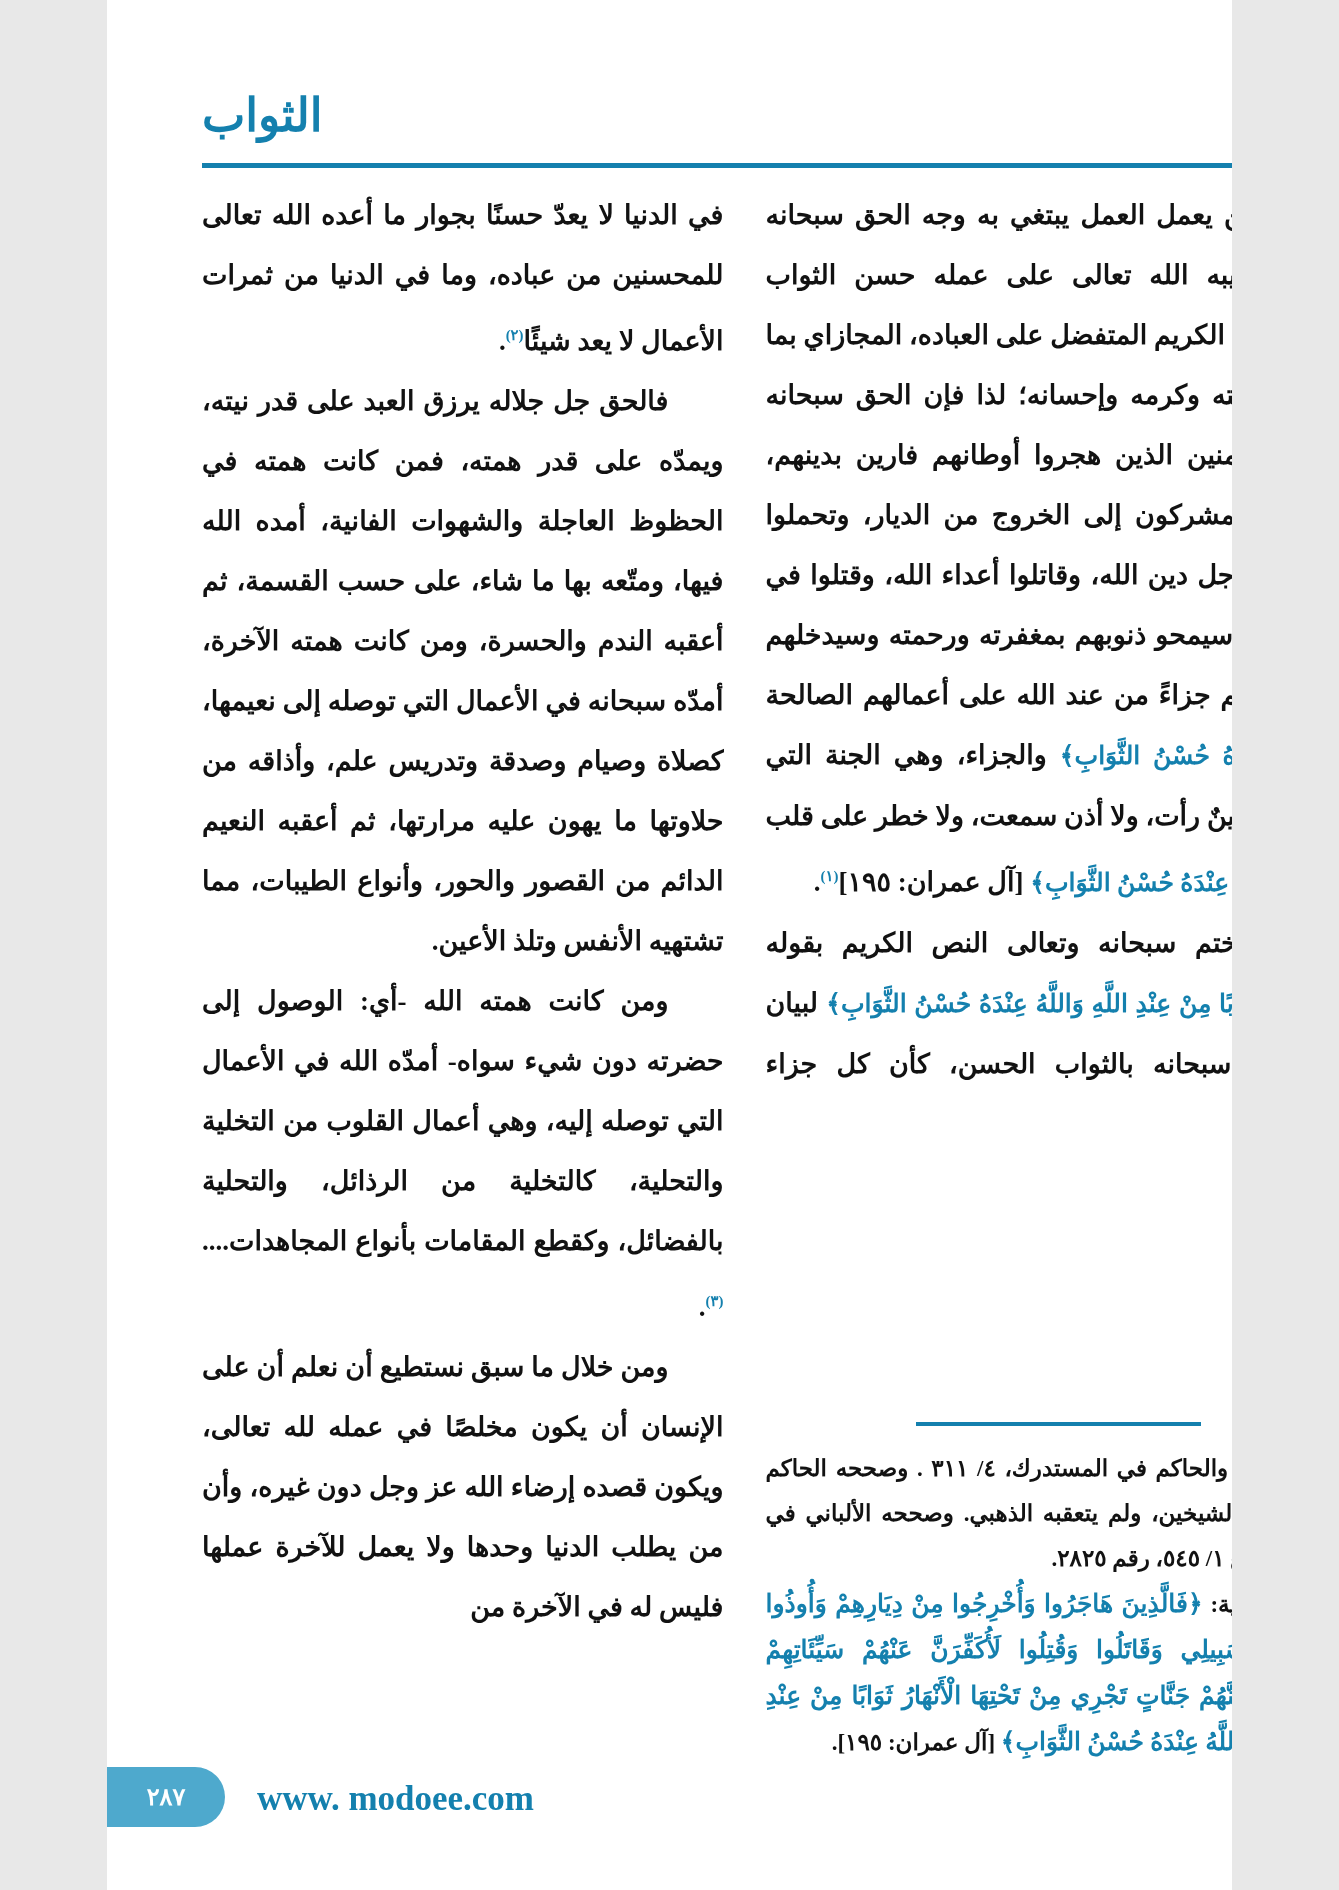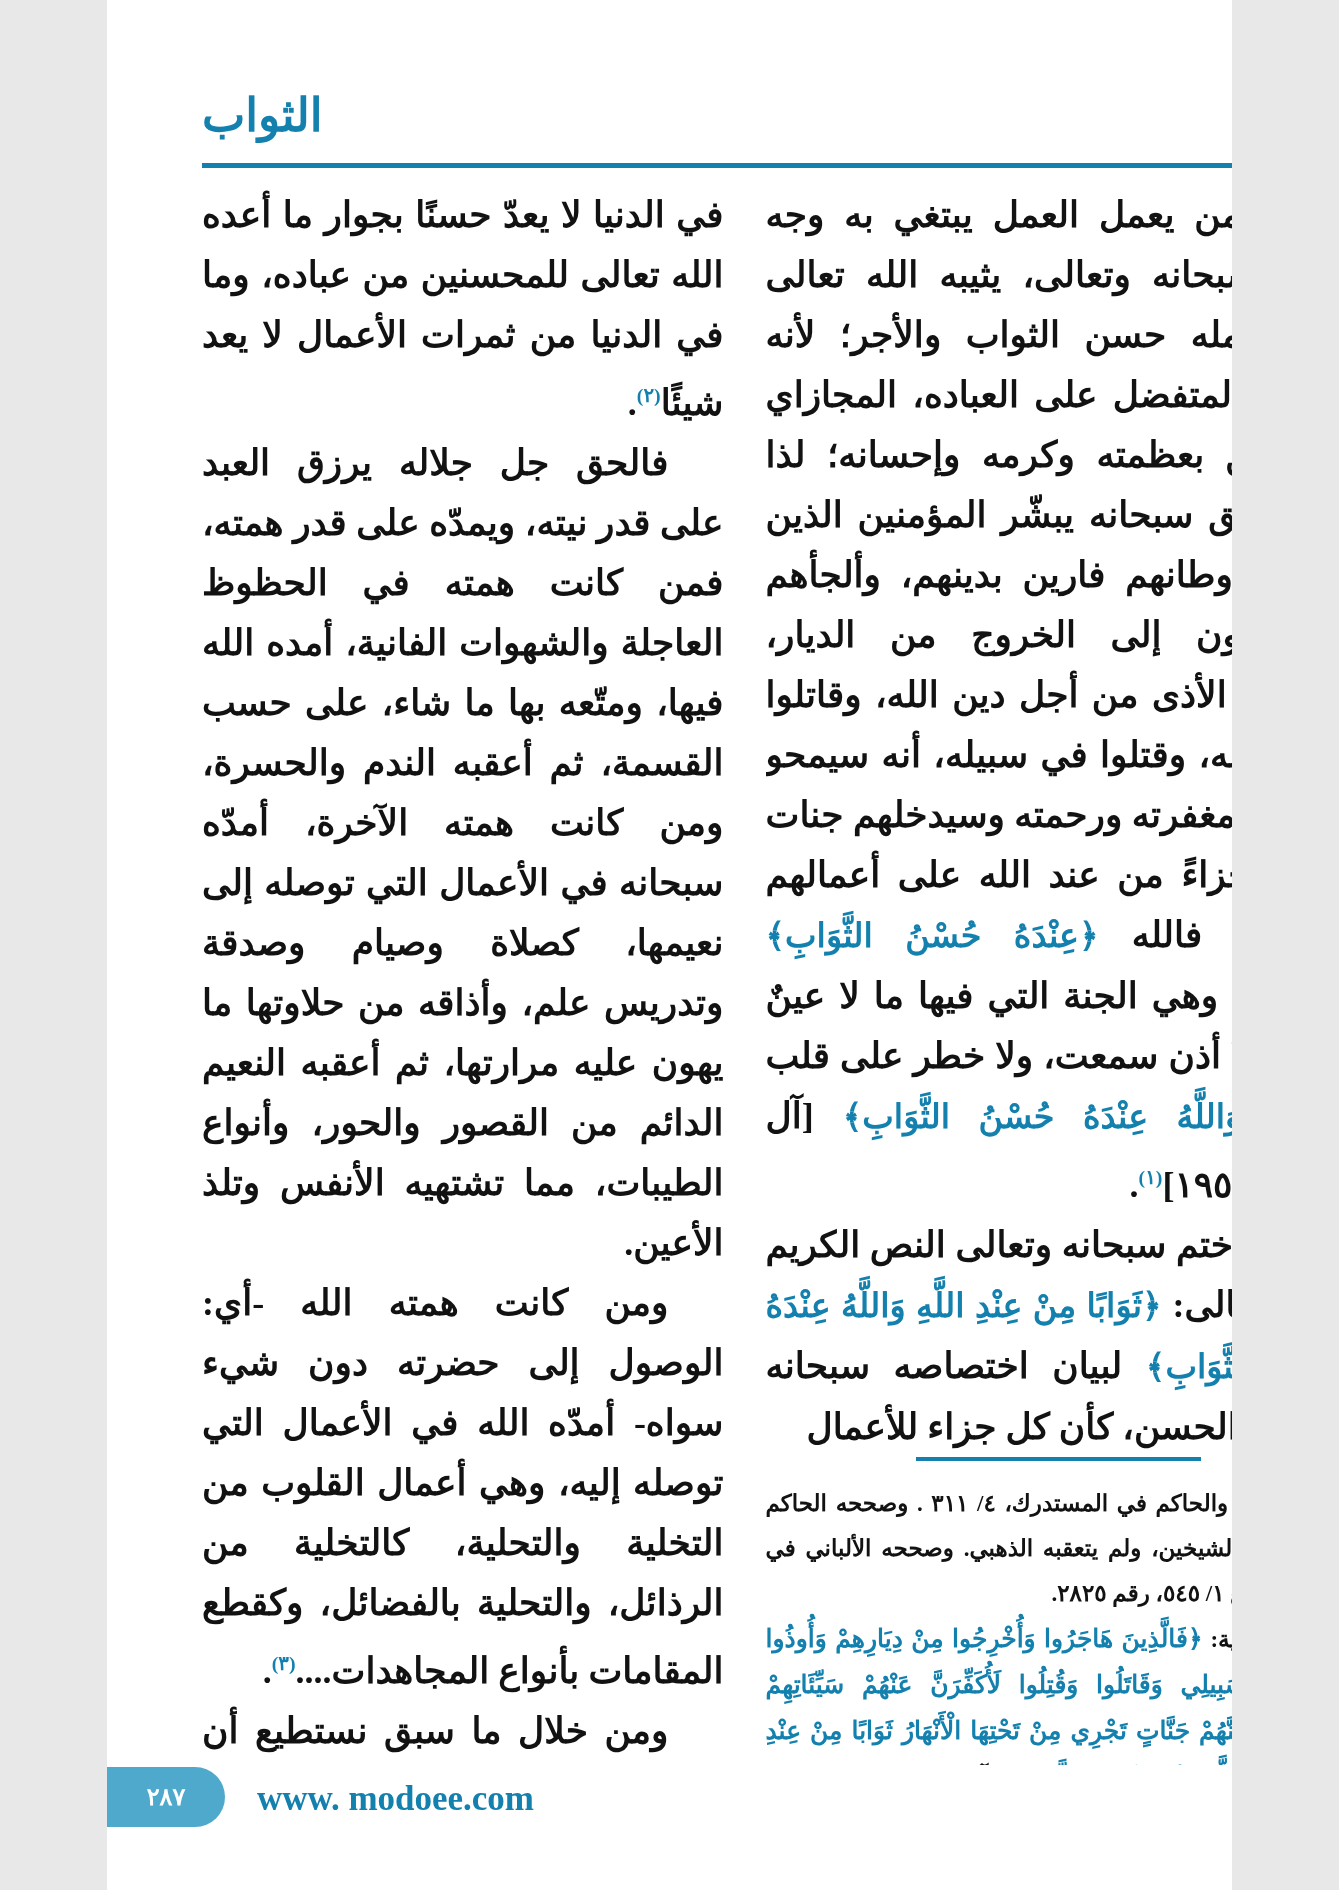--- a/index.html
+++ b/index.html
@@ -41,21 +41,21 @@
   }
   .col{
     display:flex;flex-direction:column;
     height:100%;
     overflow:hidden;
   }
   .col-primary{flex:0 0 51%;margin-left:20px;}
   .col-secondary{flex:1 1 auto;}
   .body p{
     margin:0;
-    font-size:36px;line-height:60px;
+    font-size:27px;line-height:60px;
     font-weight:bold;
     color:var(--ink);
     text-align:justify;
   }
   .indent{text-indent:55px;}
   .q{color:var(--accent);font-size:0.93em;}
   .ref{
     color:var(--accent);
     font-size:0.55em;
     vertical-align:super;

